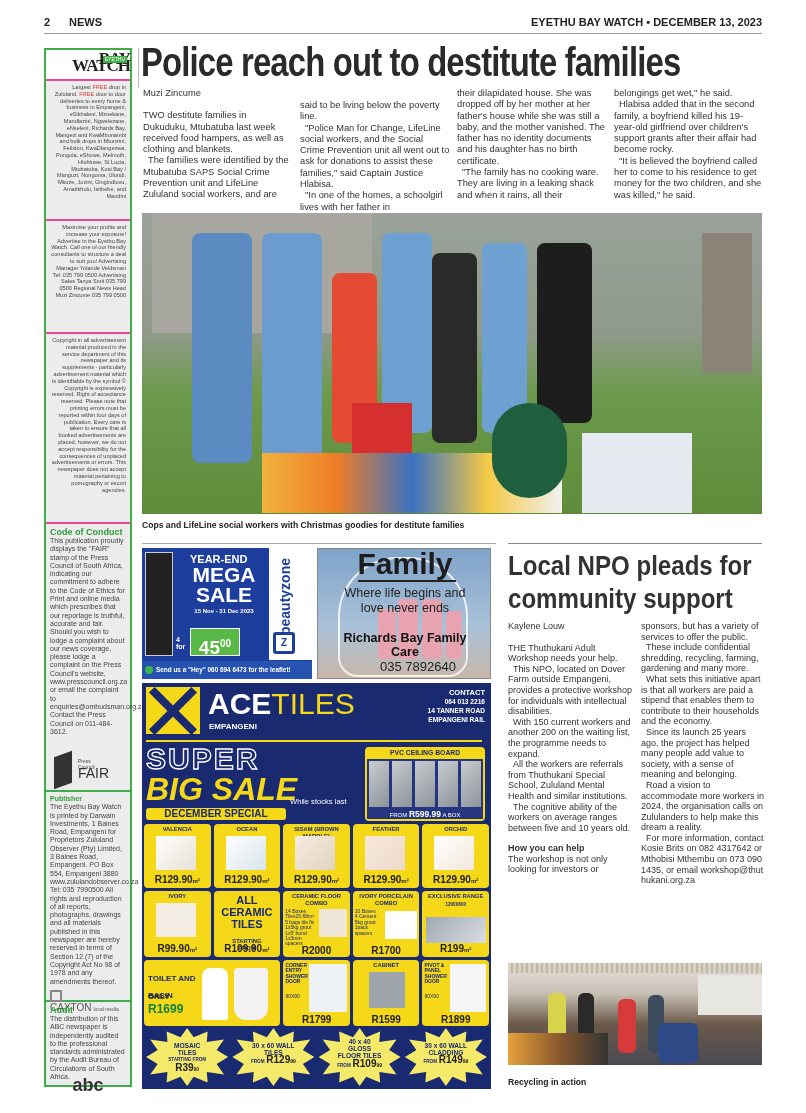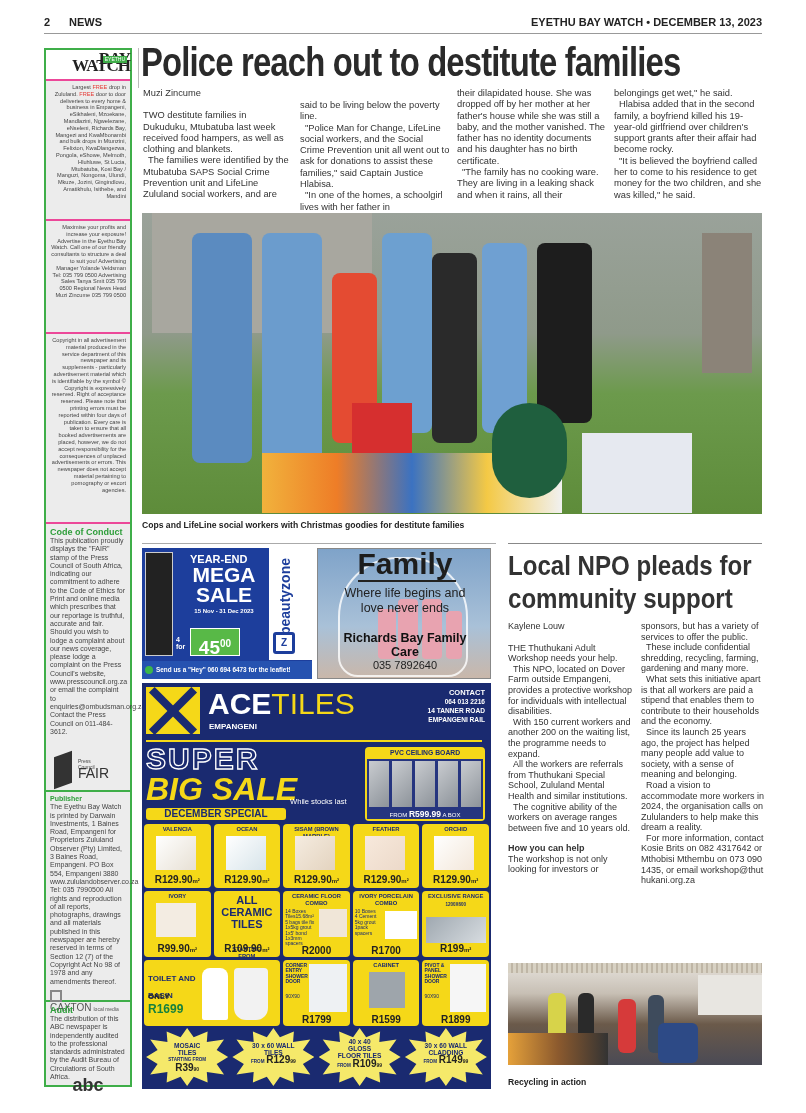--- a/index.html
+++ b/index.html
@@ -43,21 +43,21 @@
 .bz .bzlabel{position:absolute;left:135px;top:10px;writing-mode:vertical-rl;transform:rotate(180deg);color:#1d3e9c;font-size:14px;font-weight:bold}
 .bz .bzbox{position:absolute;left:131px;top:84px;width:22px;height:22px;border:3px solid #1d3e9c;border-radius:3px;color:#1d3e9c;text-align:center;font-size:10px;font-weight:bold;line-height:16px}
 .bz .wa{position:absolute;left:0;bottom:0;width:170px;height:18px;background:#2652b0;font-size:6.4px;line-height:18px;padding-left:14px;font-weight:bold;white-space:nowrap}
 .bz .wa i{position:absolute;left:3px;top:5px;width:8px;height:8px;border-radius:50%;background:#3cb64a}
 .fc{position:absolute;left:317px;top:548px;width:174px;height:131px;background:linear-gradient(180deg,#7fa3c9,#a9c1d8 60%,#c9b7aa);overflow:hidden;text-align:center;border:1px solid #888}
 .fc .heart{position:absolute;left:20px;top:8px;width:130px;height:120px;border:2px solid rgba(255,255,255,.8);border-radius:60px 60px 20px 20px;transform:rotate(0deg)}
 .fc .fam{position:absolute;left:0;top:0;width:174px;font-size:30px;font-weight:bold;color:#1d1d1d;line-height:30px}
 .fc .famline{position:absolute;left:40px;top:31px;width:98px;height:2px;background:#222}
 .fc .where{position:absolute;left:0;top:37px;width:174px;font-size:12.5px;line-height:14.5px;color:#222}
 .fc .rb{position:absolute;left:0;top:82px;width:174px;font-size:12.5px;font-weight:bold;line-height:14px;color:#111}
-.fc .ph{position:absolute;left:0;top:110px;width:174px;font-size:11px;color:#222}
+.fc .ph{position:absolute;left:13px;top:110px;width:174px;font-size:13px;color:#222}
 .fc .fig{position:absolute;background:#e8a3b0;border-radius:4px}
 .ace{position:absolute;left:142px;top:683px;width:349px;height:406px;background:#1a2a70;overflow:hidden;color:#fff}
 .ace .xlogo{position:absolute;left:4px;top:4px;width:54px;height:47px;background:#f5d818}
 .ace .xlogo:before,.ace .xlogo:after{content:"";position:absolute;left:23px;top:-6px;width:8px;height:60px;background:#1a2a70}
 .ace .xlogo:before{transform:rotate(45deg)}
 .ace .xlogo:after{transform:rotate(-45deg)}
 .ace .name{position:absolute;left:66px;top:6px;font-size:30px;line-height:30px;font-weight:bold;color:#fff}
 .ace .name span{color:#f5d818;font-weight:normal}
 .ace .emp{position:absolute;left:67px;top:39px;font-size:8px;font-weight:bold}
 .ace .contact{position:absolute;right:6px;top:5px;text-align:right;font-size:6.6px;line-height:9px;font-weight:bold}
@@ -257,21 +257,21 @@
       </div>
   </div>
 
   <div class="grid" style="top:208px;height:66px">
     <div class="tile">
         <div class="tn">IVORY</div>
         <div class="sw" style="background:#f3ece2"></div>
         <div class="pr"><span>R99.90</span><small>m²</small></div>
       </div>
     <div class="tile">
-        <div class="big2" style="padding:3px 6px 16px">ALL CERAMIC TILES</div>
+        <div class="big2" style="padding:3px 6px 8px">ALL CERAMIC TILES</div>
         <div class="tn" style="padding:0 12px">STARTING FROM</div>
         <div class="pr"><span>R109.90</span><small>m²</small></div>
       </div>
     <div class="tile">
         <div class="tn">CERAMIC FLOOR COMBO</div>
         <div class="desc" style="width:30px">14 Boxes Tiles15.68m² 5 bags tile fix 1x5kg grout 1x5' bond 1x3mm spacers</div>
         <div class="sw" style="left:36px;top:18px;width:28px;height:28px;background:#f0e6d8"></div>
         <div class="pr"><span>R2000</span></div>
       </div>
     <div class="tile">

